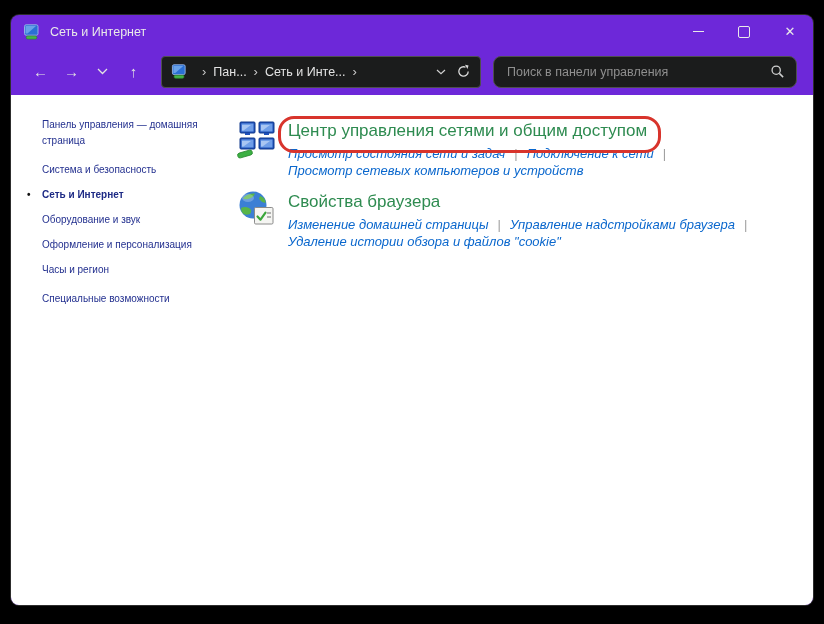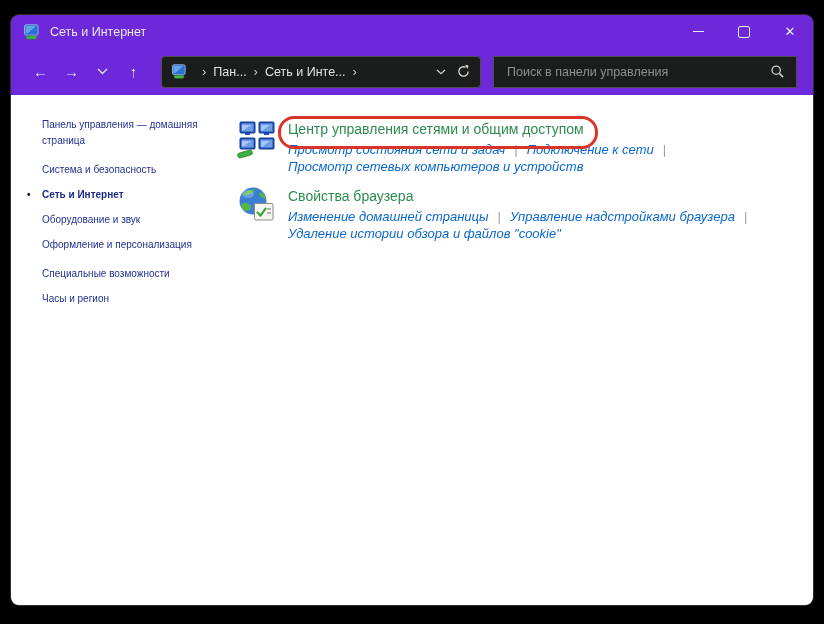--- a/index.html
+++ b/index.html
@@ -30,42 +30,42 @@
   .addrbar{
     width:300px;height:30px;border:1px solid #4f4f4f;background:#1b1c1c;border-radius:4px;
     display:flex;align-items:center;padding:0 9px;margin-left:2px;flex:none;
   }
   .addr-icon{width:17px;height:15px;margin-right:7px;flex:none;}
   .crumb-sep{color:#c9c9c9;font-size:13px;margin:0 7px;line-height:1;}
   .crumb{color:#e3e3e3;font-size:12.5px;white-space:nowrap;cursor:pointer;}
   .addr-spacer{flex:1;}
   .addr-btn{margin-left:10px;cursor:pointer;display:flex;align-items:center;}
   .searchbar{
-    margin-left:12px;flex:1;height:30px;border:1px solid #4f4f4f;background:#1b1c1c;border-radius:0;
+    margin-left:12px;flex:1;height:30px;border:1px solid #4f4f4f;background:#1b1c1c;border-radius:8px;
     display:flex;align-items:center;padding:0 11px;
   }
   .search-input{
     flex:1;background:transparent;border:none;outline:none;color:#d6d6d6;
     font-size:12.5px;font-family:"Liberation Sans","DejaVu Sans",sans-serif;
   }
   .search-input::placeholder{color:#8f8f8f;opacity:1;}
   
   .content{position:absolute;left:0;right:0;top:80px;bottom:0;background:#fff;}
   .sidebar{position:absolute;left:31px;top:22px;width:185px;font-size:10px;line-height:16px;}
   .sb-item{color:#23308f;margin-bottom:9px;cursor:pointer;position:relative;}
   .sb-item.group-start{margin-top:13px;}
   .sb-item.active{font-weight:bold;color:#1d2a85;}
   .bullet{position:absolute;left:-15px;top:0;color:#111;font-weight:bold;}
   .main{position:absolute;left:226px;top:20px;right:20px;}
   .section{display:flex;margin-bottom:7px;}
   .sec-icon{width:40px;height:40px;flex:none;margin:4px 11px 0 0;}
   .sec-body{min-width:0;}
   .title-wrap{position:relative;display:inline-block;}
   .sec-title{
-    margin:0;padding:6px 0 4px;font-size:14px;font-weight:normal;color:#2e8b50;cursor:pointer;
+    margin:0;padding:6px 0 4px;font-size:17px;font-weight:normal;color:#2e8b50;cursor:pointer;
   }
   .red-box{
     position:absolute;left:-10px;right:-14px;top:1px;bottom:-8px;
     border:3px solid #d8342c;border-radius:16px;pointer-events:none;z-index:3;
   }
   .links-row{font-size:13px;line-height:17px;margin:0 0 0;white-space:nowrap;}
   .task-link{color:#0a67cd;cursor:pointer;font-style:italic;}
   .divider{color:#9f9f9f;margin:0 9px;}
 </style>
 </head>
@@ -141,22 +141,22 @@
     </div>
   </div>
 
   <div class="content">
     <div class="sidebar">
         <div class="sb-item"><span>Панель управления — домашняя страница</span></div>
         <div class="sb-item group-start"><span>Система и безопасность</span></div>
         <div class="sb-item active"><span class="bullet">•</span><span>Сеть и Интернет</span></div>
         <div class="sb-item"><span>Оборудование и звук</span></div>
         <div class="sb-item"><span>Оформление и персонализация</span></div>
+        <div class="sb-item"><span>Часы и регион</span></div>
         <div class="sb-item group-start"><span>Специальные возможности</span></div>
-        <div class="sb-item"><span>Часы и регион</span></div>
       </div>
     <div class="main">
         <div class="section">
           <span class="sec-icon"><svg viewBox="0 0 40 40" xmlns="http://www.w3.org/2000/svg">
     <g stroke="#123a8c" stroke-width="1">
       <rect x="3" y="3" width="15" height="11" rx="1" fill="#1d4fb8"></rect>
       <rect x="22" y="3" width="15" height="11" rx="1" fill="#1d4fb8"></rect>
       <rect x="3" y="19" width="15" height="11" rx="1" fill="#1d4fb8"></rect>
       <rect x="22" y="19" width="15" height="11" rx="1" fill="#1d4fb8"></rect>
     </g>

